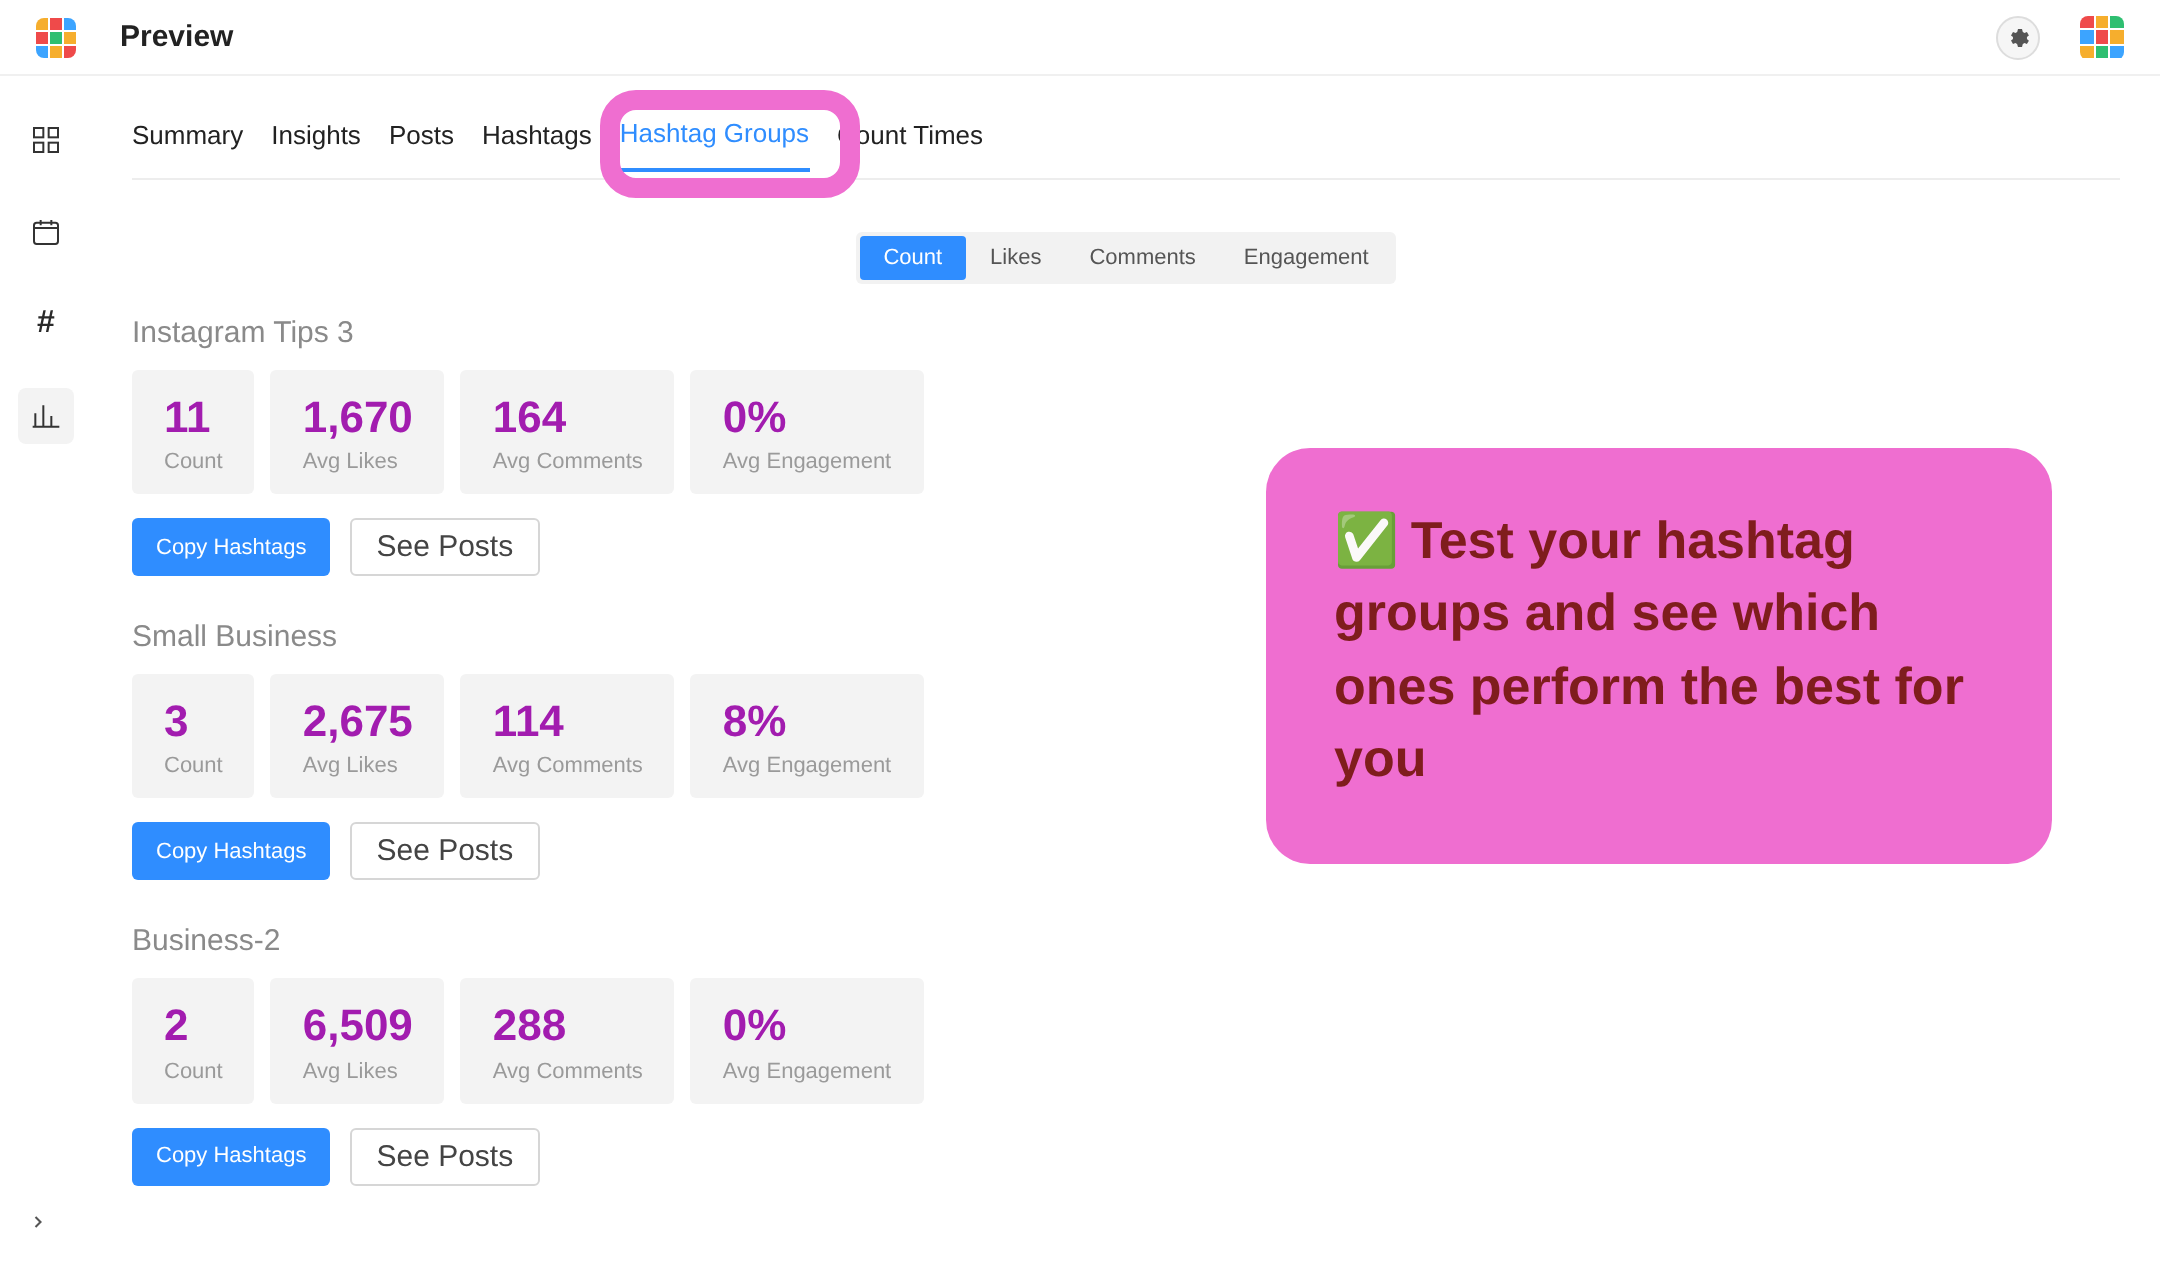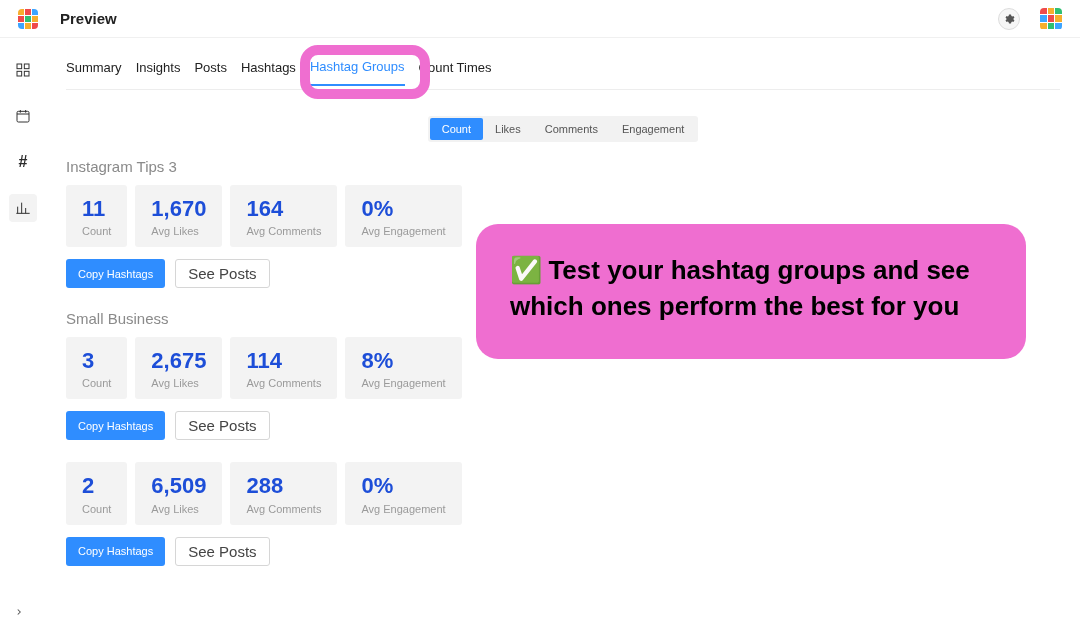--- a/index.html
+++ b/index.html
@@ -40,28 +40,28 @@
 .segmented-wrap { display:flex; justify-content:center; margin: 26px 0 14px; }
 .segmented { display:inline-flex; background: #f2f2f2; border-radius: 3px; padding: 2px; }
 .seg-btn { font-size: 11px; padding: 5px 12px; color: #555; border-radius: 2px; cursor:pointer; }
 .seg-btn.active { background: #2f8dff; color: #fff; }
 
 
 .group-title { font-size: 15px; color: #8a8a8a; margin: 16px 0 10px; }
 .cards-row { display:flex; gap: 8px; margin-bottom: 12px; }
 .card { background:#f3f3f3; border-radius: 3px; padding: 12px 16px 10px; min-width: 58px; }
 .card.wide { min-width: 94px; }
-.card-value { font-size: 22px; font-weight: 700; color: #1d4ed8; line-height: 1.1; }
+.card-value { font-size: 22px; font-weight: 700; color: #a21caf; line-height: 1.1; }
 .card-label { font-size: 11px; color: #9a9a9a; margin-top: 4px; }
 .btn-row { display:flex; gap: 10px; margin-bottom: 22px; }
 .btn-primary { background:#2f8dff; color:#fff; font-size:11px; padding:6px 12px; border:none; border-radius:3px; cursor:pointer; }
 .btn-secondary { background:#fff; color:#444; font-size:15px; padding:5px 12px; border:1px solid #d6d6d6; border-radius:3px; cursor:pointer; }
 
 
-.callout { position:absolute; right:54px; top:224px; width:550px; background:#ef6ed0; border-radius:22px; padding:28px 34px 34px; color:#000000; }
+.callout { position:absolute; right:54px; top:224px; width:393px; background:#ef6ed0; border-radius:22px; padding:28px 34px 34px; color:#7f1d1d; }
 .callout-text { font-size:26px; font-weight:800; line-height:1.4; }
 .callout-check { display:inline-block; margin-right:6px; }
 
 
 </style>
 </head>
 <body>
 
 <div class="top-header">
   <div class="logo-mark">
@@ -184,20 +184,21 @@
     <div class="card wide">
       <div class="card-value">8%</div>
       <div class="card-label">Avg Engagement</div>
     </div>
   </div>
   <div class="btn-row">
     <button class="btn-primary">Copy Hashtags</button>
     <button class="btn-secondary">See Posts</button>
   </div>
 
+  <div class="group-title">Business-2</div>
   <div class="cards-row">
     <div class="card">
       <div class="card-value">2</div>
       <div class="card-label">Count</div>
     </div>
     <div class="card">
       <div class="card-value">6,509</div>
       <div class="card-label">Avg Likes</div>
     </div>
     <div class="card wide">

